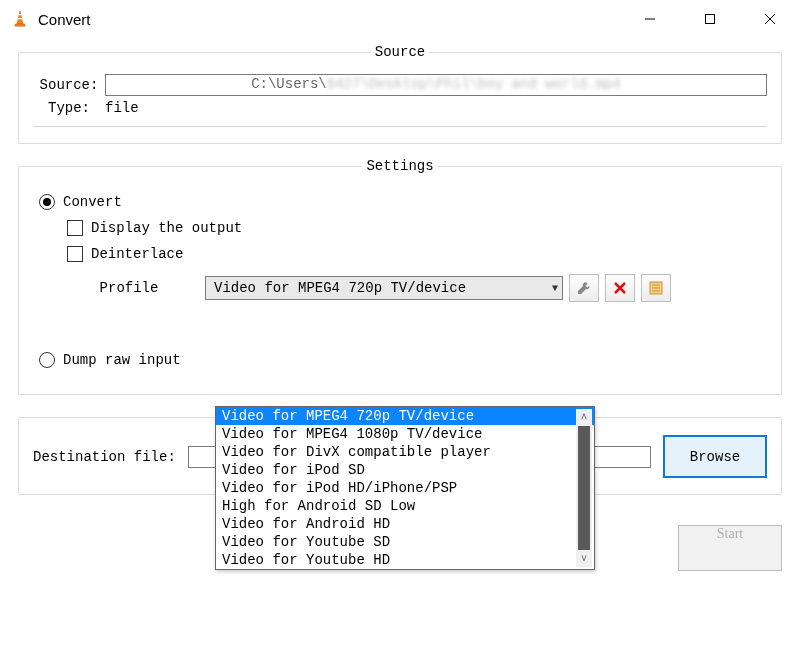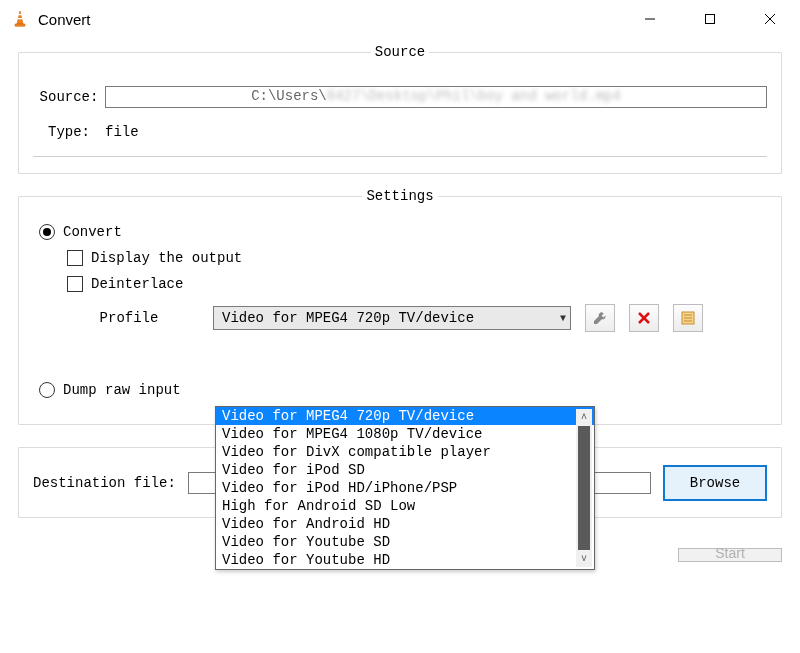--- a/index.html
+++ b/index.html
@@ -32,21 +32,21 @@
     border-radius: 1px;
     margin: 0 0 14px 0;
     padding: 10px 14px 16px 14px;
     position: relative;
   }
   legend {
     padding: 0 4px;
     font-size: 14px;
     color: #000;
   }
-  .row { display:flex; align-items:center; margin: 16px 0; }
+  .row { display:flex; align-items:center; margin: 4px 0; }
   .lbl { min-width: 72px; }
   .text-input {
     flex: 1;
     border: 1px solid #7a7a7a;
     background: #fff;
     height: 22px;
     padding: 1px 6px;
     font-family: inherit;
     font-size: 14px;
     color: #666;
@@ -60,21 +60,21 @@
   .radio-dot {
     width:16px; height:16px; border:1.5px solid #333; border-radius:50%;
     display:flex; align-items:center; justify-content:center; background:#fff;
   }
   .radio-dot.inner::after { content:""; width:8px; height:8px; background:#000; border-radius:50%; display:block; }
   .checkbox {
     width:16px; height:16px; border:1.5px solid #333; background:#fff;
   }
   .indent { margin-left: 34px; }
 
-  .profile-row { display:flex; align-items:center; gap:14px; margin: 12px 0 6px 26px; }
+  .profile-row { display:flex; align-items:center; gap:6px; margin: 12px 0 6px 26px; }
   .profile-label { width: 140px; }
   .combobox {
     position: relative;
     width: 358px;
     height: 24px;
     border: 1px solid #7a7a7a;
     background: #e9e9e9;
     display:flex; align-items:center;
     padding: 0 18px 0 8px;
     font-family: inherit;
@@ -110,36 +110,36 @@
     background:#f0f0f0; display:flex; flex-direction:column; align-items:center;
   }
   .dropdown .scroll .sbtn { height:16px; width:100%; display:flex; align-items:center; justify-content:center; font-size:10px; color:#555; }
   .dropdown .scroll .thumb { flex:1; width:12px; background:#5a5a5a; margin:1px 0; }
 
   .dest-row { display:flex; align-items:center; gap:12px; }
   .dest-input {
     flex:1; height:22px; border:1px solid #7a7a7a; background:#fff;
   }
   .browse-btn {
-    width: 104px; height: 36px;
+    width: 104px; height: 43px;
     border: 2px solid #1079d6;
     background: #e6f2fb;
     font-family: inherit; font-size:14px;
     display:flex; align-items:center; justify-content:center;
   }
 
   .footer {
     display:flex; justify-content:flex-end; gap:14px; padding: 6px 18px 12px 0;
   }
   .btn {
-    width:104px; height:14px;
+    width:104px; height:46px;
     border:1px solid #bdbdbd;
     background: linear-gradient(#fdfdfd,#ececec);
-    font-family: Liberation Sans, sans-serif; font-size:14px;
-    display:flex; align-items:flex-end; justify-content:center;
+    font-family: Liberation Serif, serif; font-size:14px;
+    display:flex; align-items:flex-start; justify-content:center;
   }
   .btn.disabled { color:#b0b0b0; background:#f1f1f1; }
 </style>
 </head>
 <body>
 
 <div class="titlebar">
   <span class="app-icon">
     <svg viewBox="0 0 20 20" width="20" height="20">
       <polygon points="10,2 13,15 7,15" fill="#f58220" stroke="#c85e00" stroke-width="0.6"></polygon>

